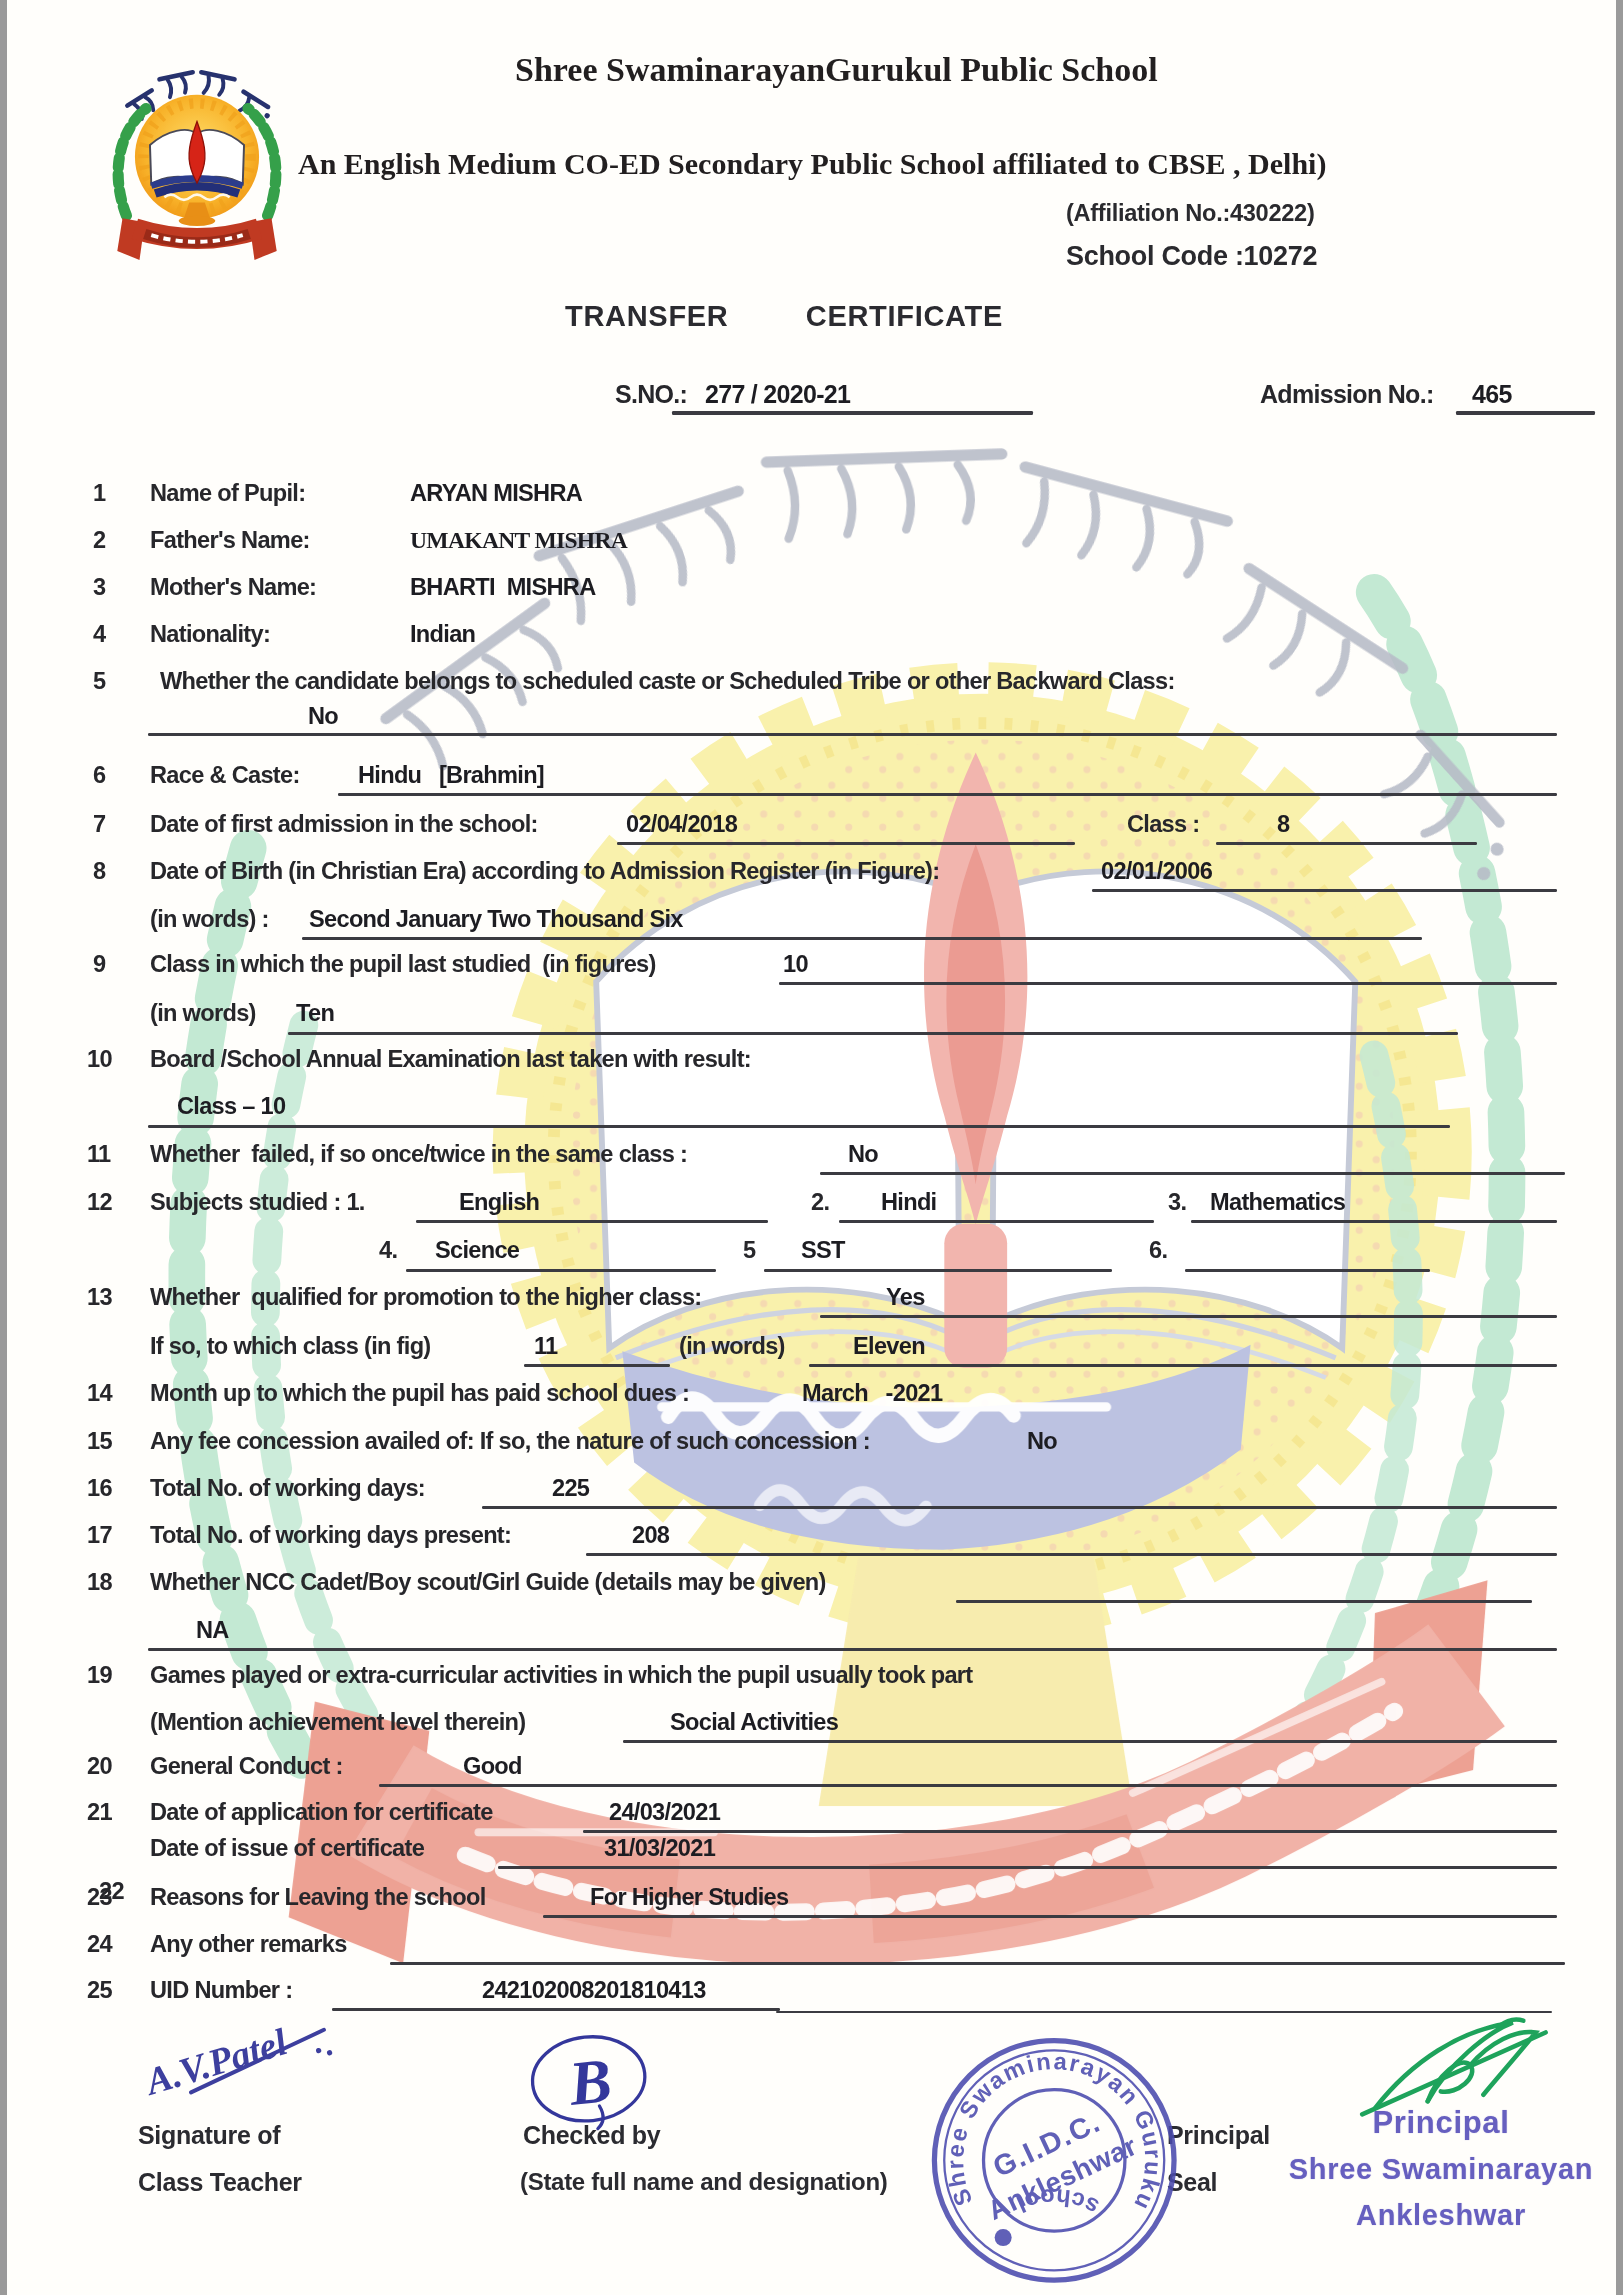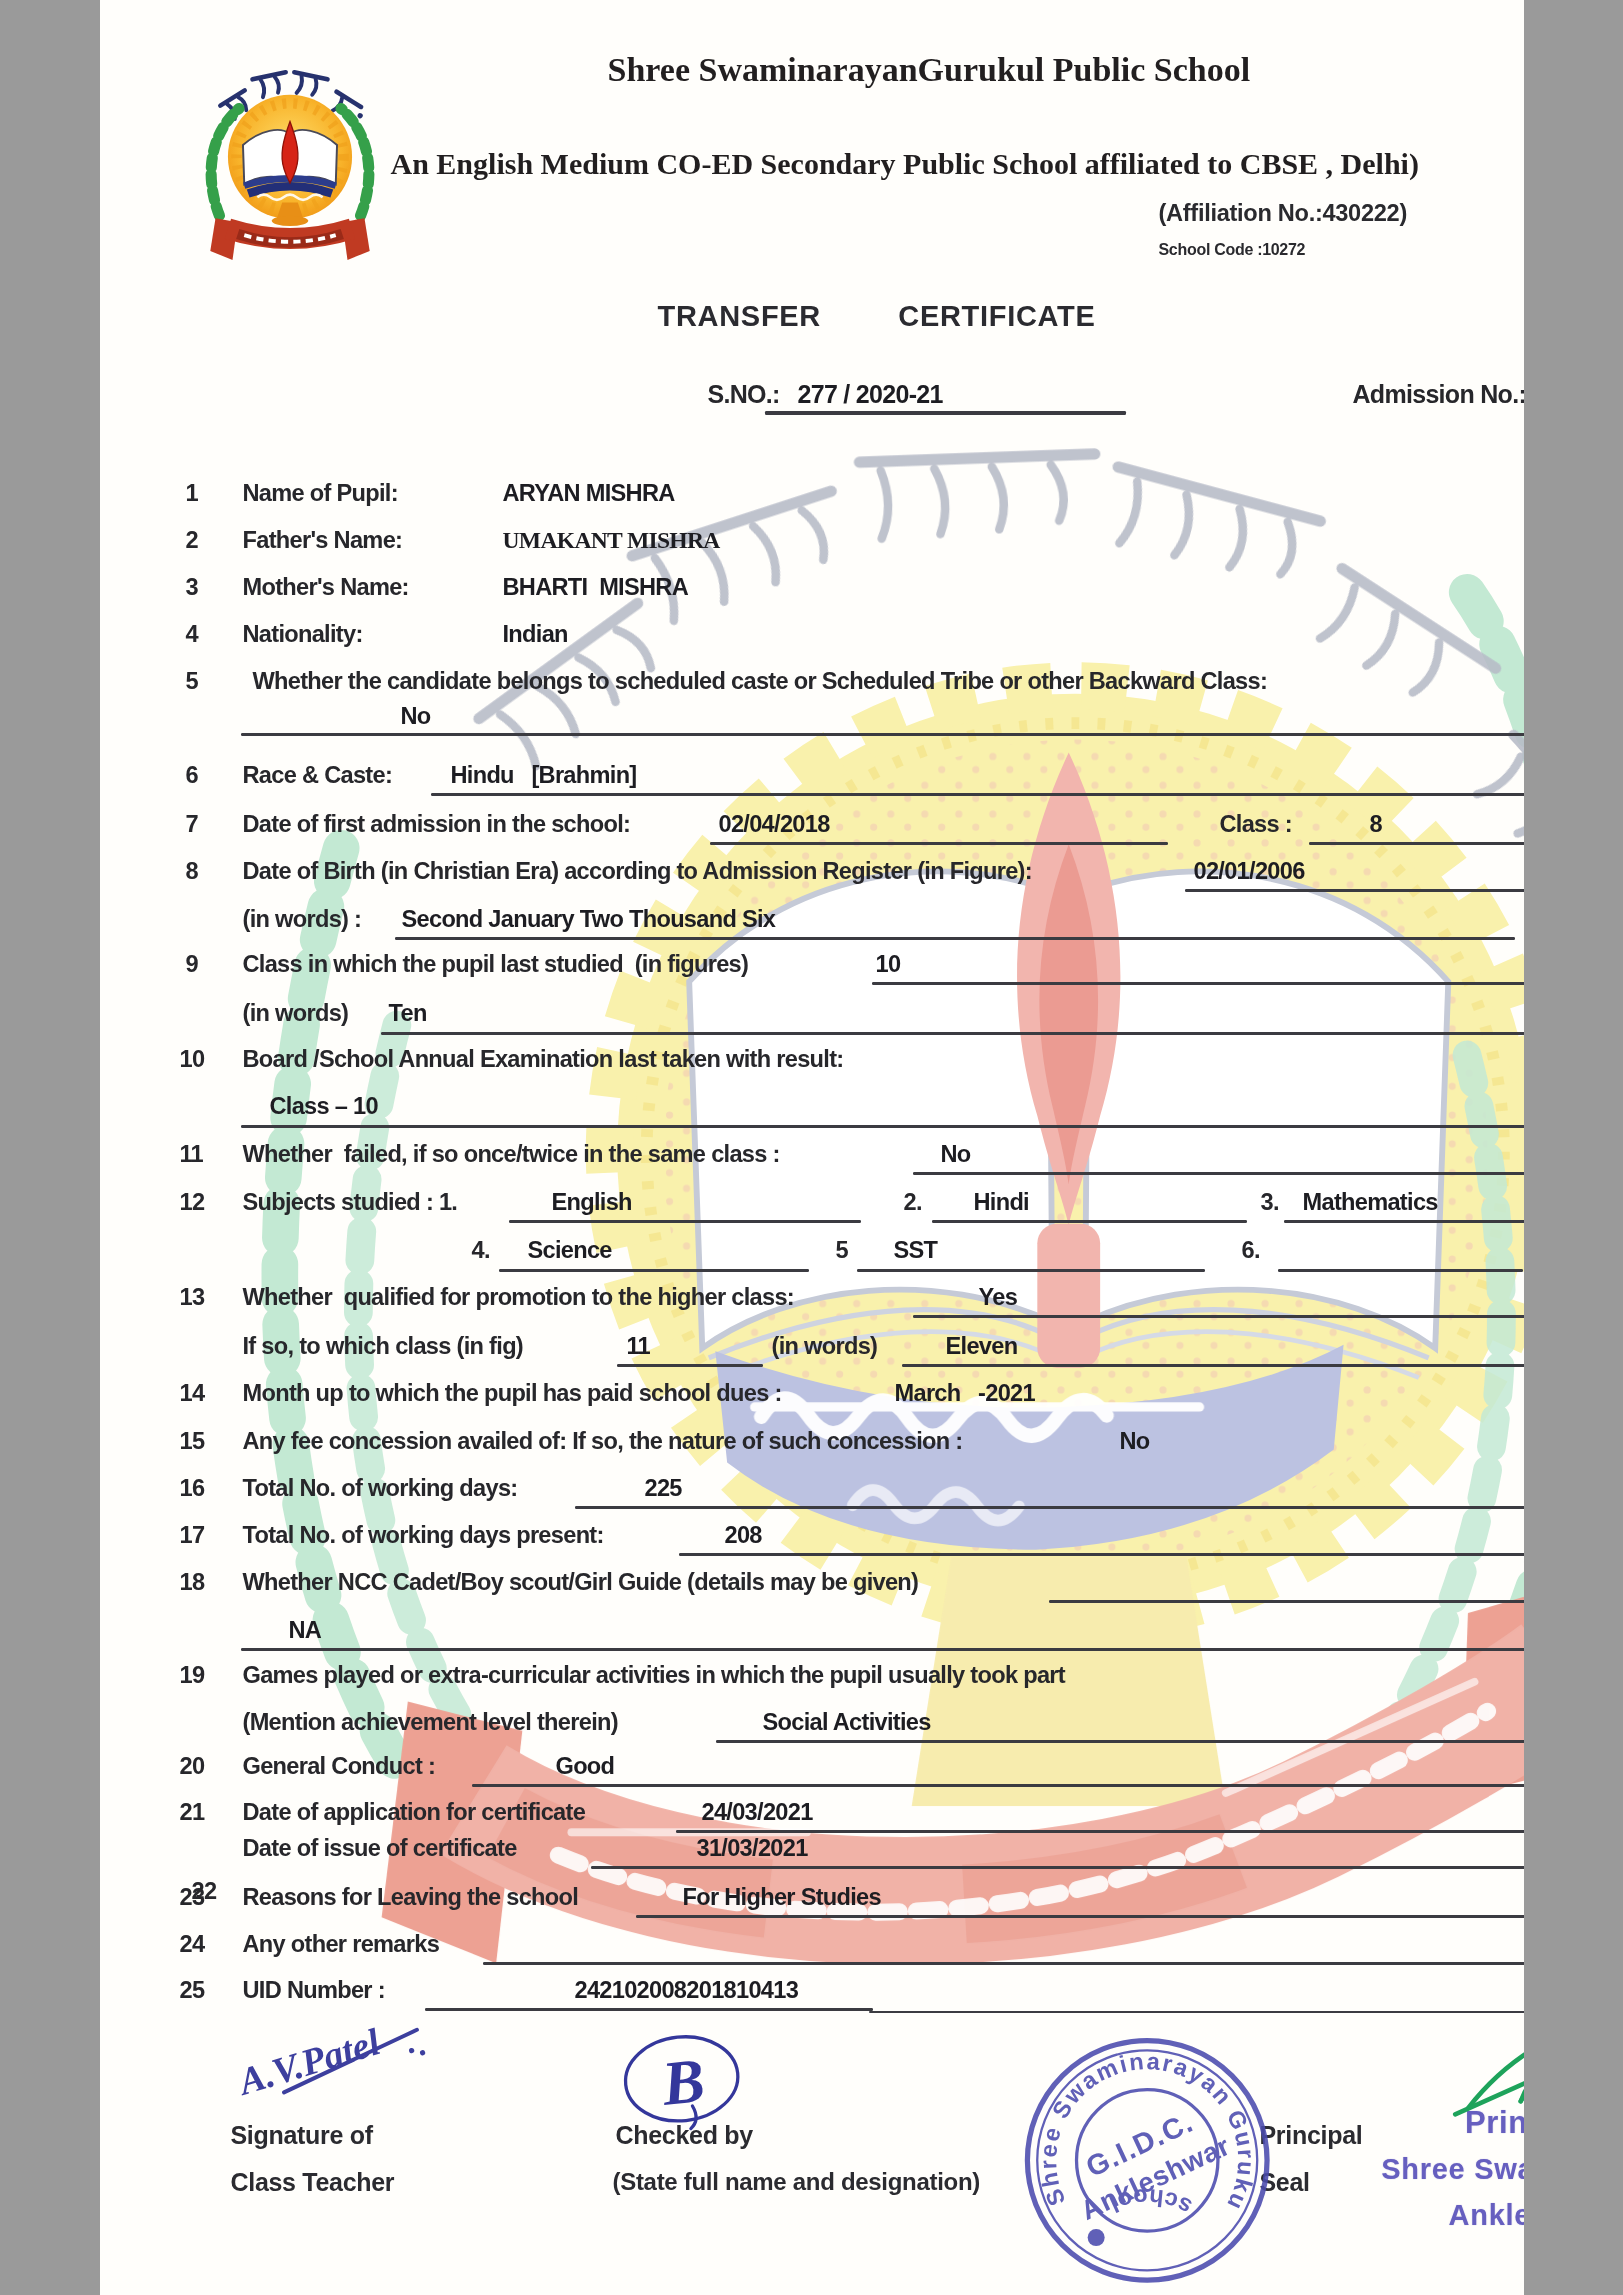--- a/index.html
+++ b/index.html
@@ -1,17 +1,17 @@
 <!DOCTYPE html>
 <html style="font-size:10.5px"><head>
 <meta charset="utf-8">
 <style>
   html,body{margin:0;padding:0;background:#9a9a9a;}
   .page{
-    position:relative; width:1424px; height:2295px; margin:0 auto;
+    position:relative; width:1609px; height:2295px; margin:0 auto;
     background:#fffefb; overflow:hidden;
     font-family:"Liberation Sans",sans-serif;
   }
   .layer{position:absolute;inset:0;}
   #watermark{z-index:0;}
   #content{z-index:2;}
   #inkwork{z-index:3;}
 
   
   .hdr-serif{
@@ -216,21 +216,21 @@
       <polygon points="36,262 70,268 62,326 28,312" fill="#c03a22"></polygon>
       <polygon points="264,262 230,268 238,326 272,312" fill="#c03a22"></polygon>
       <path d="M 55 278 Q 150 308 245 278" fill="none" stroke="#c03a22" stroke-width="32"></path>
       <path d="M 70 286 Q 150 312 230 286" fill="none" stroke="#9a2a18" stroke-width="16"></path>
       <path d="M 80 288 Q 150 308 220 288" fill="none" stroke="#ffffff" stroke-width="6" stroke-dasharray="11 8"></path>
     </svg>
 
     <div class="hdr-serif" style="left:508px;top:51px;font-size:34px">Shree SwaminarayanGurukul Public School</div>
     <div class="hdr-serif" style="left:291px;top:147px;font-size:30px">An English Medium CO-ED Secondary Public School affiliated to CBSE , Delhi)</div>
     <div class="hdr-sans" style="left:1059px;top:200px;font-size:23.6px">(Affiliation No.:430222)</div>
-    <div class="hdr-sans" style="left:1059px;top:241px;font-size:16px">School Code :10272</div>
+    <div class="hdr-sans" style="left:1059px;top:241px;font-size:27px">School Code :10272</div>
 
     <div class="doc-title" style="left:558px;top:300px">TRANSFER   CERTIFICATE</div>
 
     <span class="lbl" style="left:608px;top:381px;font-size:25px">S.NO.:</span>
     <span class="val" style="left:698px;top:381px;font-size:25px">277 / 2020-21</span>
     <div class="rule" style="left:665px;top:411px;width:361px;height:3.9px"></div>
 
     <span class="lbl" style="left:1253px;top:381px;font-size:25px">Admission No.:</span>
     <span class="val" style="left:1465px;top:381px;font-size:25px">465</span>
     <div class="rule" style="left:1449px;top:411px;width:139px;height:3.9px"></div>

